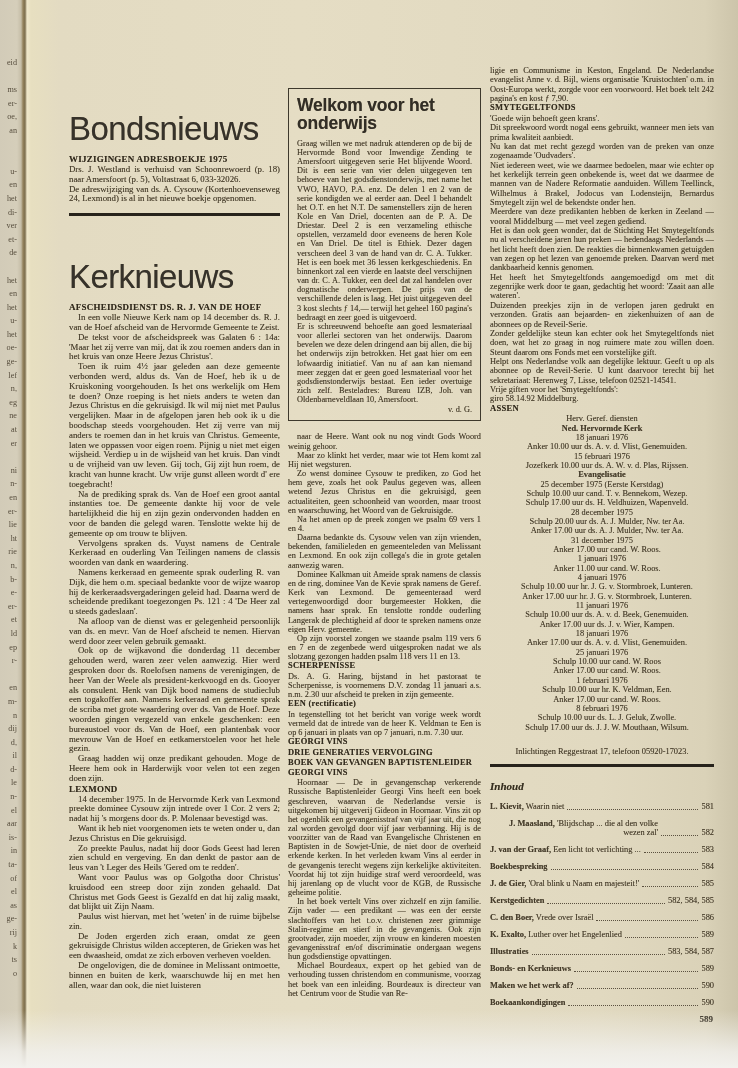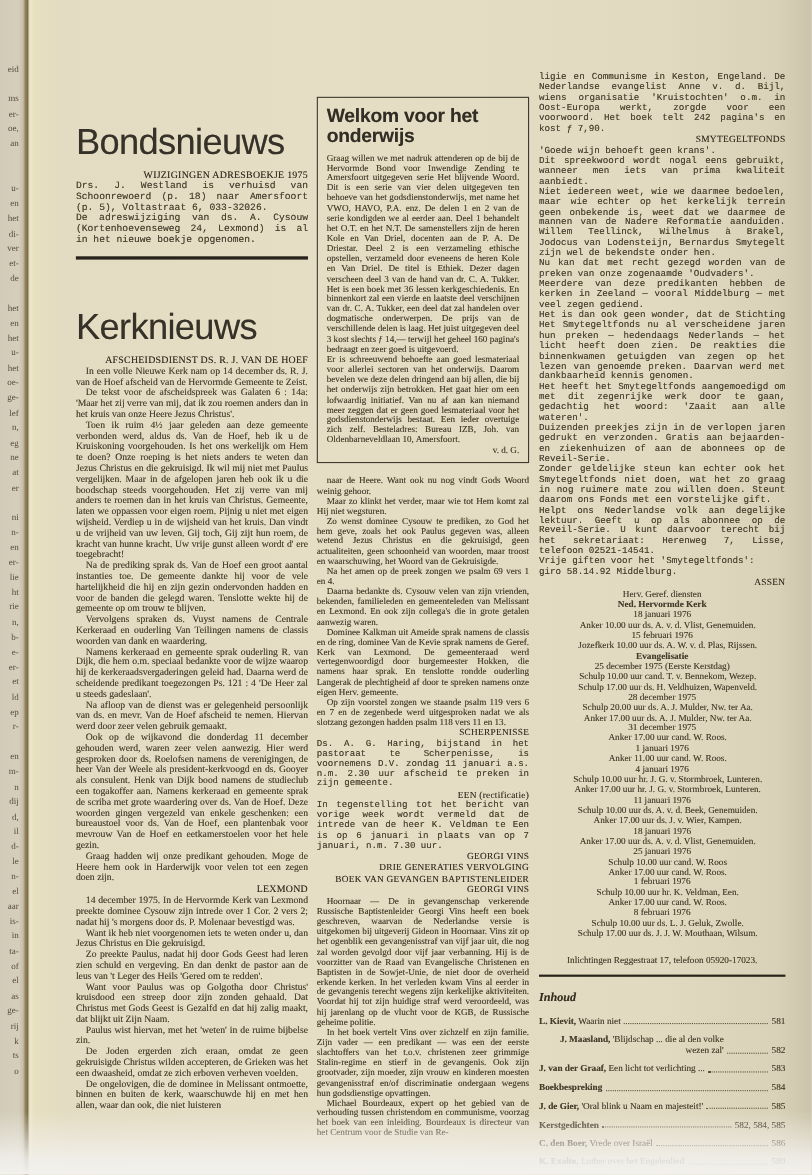--- a/index.html
+++ b/index.html
@@ -16,24 +16,24 @@
   
   .edge-strip{position:absolute;left:0;top:56px;width:19px;bottom:0;overflow:hidden;}
   .frag{display:block;height:13.6px;font-size:8.2px;line-height:13.6px;color:#564d3d;text-align:right;padding-right:2px;}
   
   .col{position:absolute;color:#453c2b;text-align:justify;text-shadow:0 0 0.3px rgba(70,58,35,0.5);}
   .col-left{left:69px;top:112px;width:211px;font-size:8.8px;line-height:9.8px;}
   .col-mid{left:288px;top:88px;width:193px;font-size:8.3px;line-height:9.15px;}
   .col-right{left:490px;top:66px;width:224px;font-size:8.4px;line-height:9.35px;}
   h1.big{font-family:"Liberation Sans",sans-serif;font-size:33px;font-weight:normal;
     color:#36322a;letter-spacing:-0.6px;margin:0 0 9px;text-align:left;line-height:1;}
-  h3.sub{font-size:1.02em;font-weight:normal;color:#322b1e;margin:0 0 1px;letter-spacing:0.25px;text-align:right;line-height:1.12;}
+  h3.sub{font-size:1.02em;font-weight:bold;color:#322b1e;margin:0 0 1px;letter-spacing:0.25px;text-align:left;line-height:1.12;}
   .mt{margin-top:9px;}
   p.body{margin:0;text-indent:9px;}
-  p.ni{text-indent:0;font-family:Liberation Mono, monospace;}
+  p.ni{text-indent:0;}
   .rule{height:3px;background:#27231b;margin-top:9px;}
   .rule2{height:2.5px;background:#27231b;margin-top:8px;}
   .kerk-gap{height:44px;}
   
   .welkom-box{border:1.5px solid #3e392c;padding:7px 8px 6px;margin-bottom:11px;}
   .welkom-title{font-family:Liberation Sans, sans-serif;font-size:17.5px;font-weight:bold;
     color:#322e26;margin:0 0 6px;letter-spacing:-0.2px;text-align:left;line-height:1.05;}
   .welkom-box p.body{text-indent:0;}
   .sig{margin:1px 0 0;text-align:right;text-indent:0;}
   
@@ -191,22 +191,22 @@
       <p class="body">Michael Bourdeaux, expert op het gebied van de verhouding tussen christendom en communisme, voorzag het boek van een inleiding. Bourdeaux is directeur van het Centrum voor de Studie van Re-</p>
     </div>
 </div>
 
 <div class="col col-right">
   <p class="body ni">ligie en Communisme in Keston, Engeland. De Nederlandse evangelist Anne v. d. Bijl, wiens organisatie 'Kruistochten' o.m. in Oost-Europa werkt, zorgde voor een voorwoord. Het boek telt 242 pagina's en kost ƒ 7,90.</p>
   <h3 class="sub mt">SMYTEGELTFONDS</h3>
   <div>
       <p class="body ni">'Goede wijn behoeft geen krans'.</p>
       <p class="body ni">Dit spreekwoord wordt nogal eens gebruikt, wanneer men iets van prima kwaliteit aanbiedt.</p>
+      <p class="body ni">Nu kan dat met recht gezegd worden van de preken van onze zogenaamde 'Oudvaders'.</p>
       <p class="body ni">Niet iedereen weet, wie we daarmee bedoelen, maar wie echter op het kerkelijk terrein geen onbekende is, weet dat we daarmee de mannen van de Nadere Reformatie aanduiden. Willem Teellinck, Wilhelmus à Brakel, Jodocus van Lodensteijn, Bernardus Smytegelt zijn wel de bekendste onder hen.</p>
-      <p class="body ni">Nu kan dat met recht gezegd worden van de preken van onze zogenaamde 'Oudvaders'.</p>
       <p class="body ni">Meerdere van deze predikanten hebben de kerken in Zeeland — vooral Middelburg — met veel zegen gediend.</p>
       <p class="body ni">Het is dan ook geen wonder, dat de Stichting Het Smytegeltfonds nu al verscheidene jaren hun preken — hedendaags Nederlands — het licht heeft doen zien. De reakties die binnenkwamen getuigden van zegen op het lezen van genoemde preken. Daarvan werd met dankbaarheid kennis genomen.</p>
       <p class="body ni">Het heeft het Smytegeltfonds aangemoedigd om met dit zegenrijke werk door te gaan, gedachtig het woord: 'Zaait aan alle wateren'.</p>
       <p class="body ni">Duizenden preekjes zijn in de verlopen jaren gedrukt en verzonden. Gratis aan bejaarden- en ziekenhuizen of aan de abonnees op de Reveil-Serie.</p>
       <p class="body ni">Zonder geldelijke steun kan echter ook het Smytegeltfonds niet doen, wat het zo graag in nog ruimere mate zou willen doen. Steunt daarom ons Fonds met een vorstelijke gift.</p>
       <p class="body ni">Helpt ons Nederlandse volk aan degelijke lektuur. Geeft u op als abonnee op de Reveil-Serie. U kunt daarvoor terecht bij het sekretariaat: Herenweg 7, Lisse, telefoon 02521-14541.</p>
       <p class="body ni">Vrije giften voor het 'Smytegeltfonds':</p>
       <p class="body ni">giro 58.14.92 Middelburg.</p>
     </div>
   <h3 class="sub mt">ASSEN</h3>

